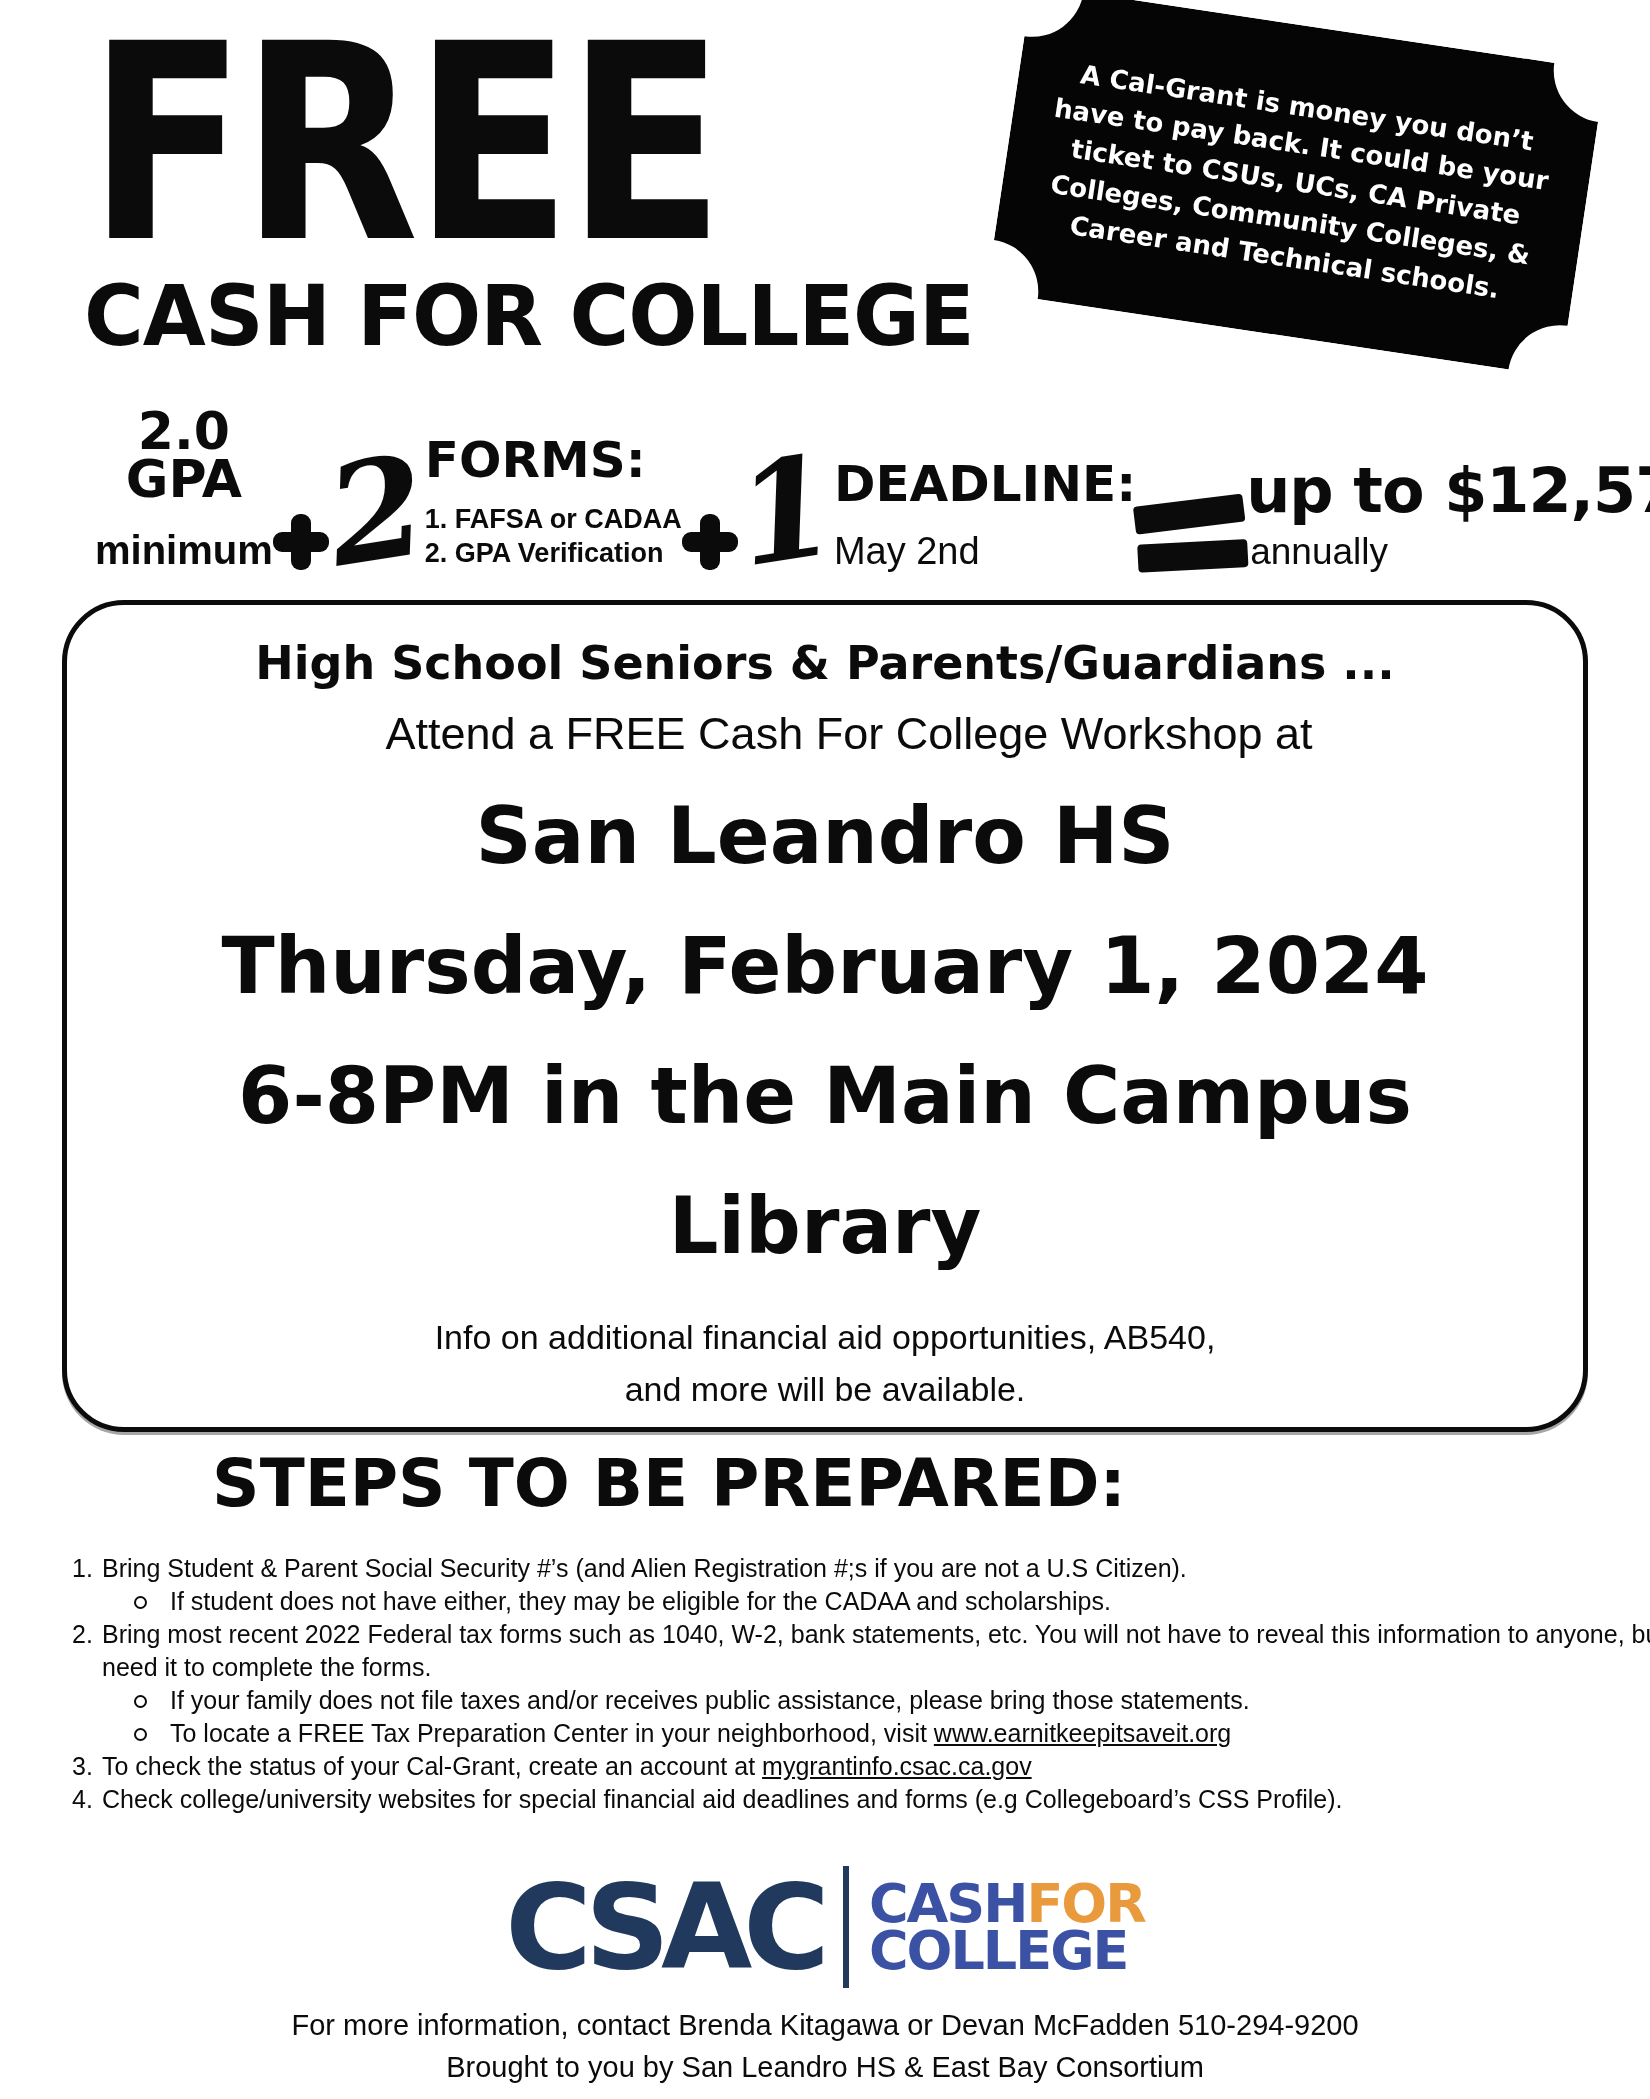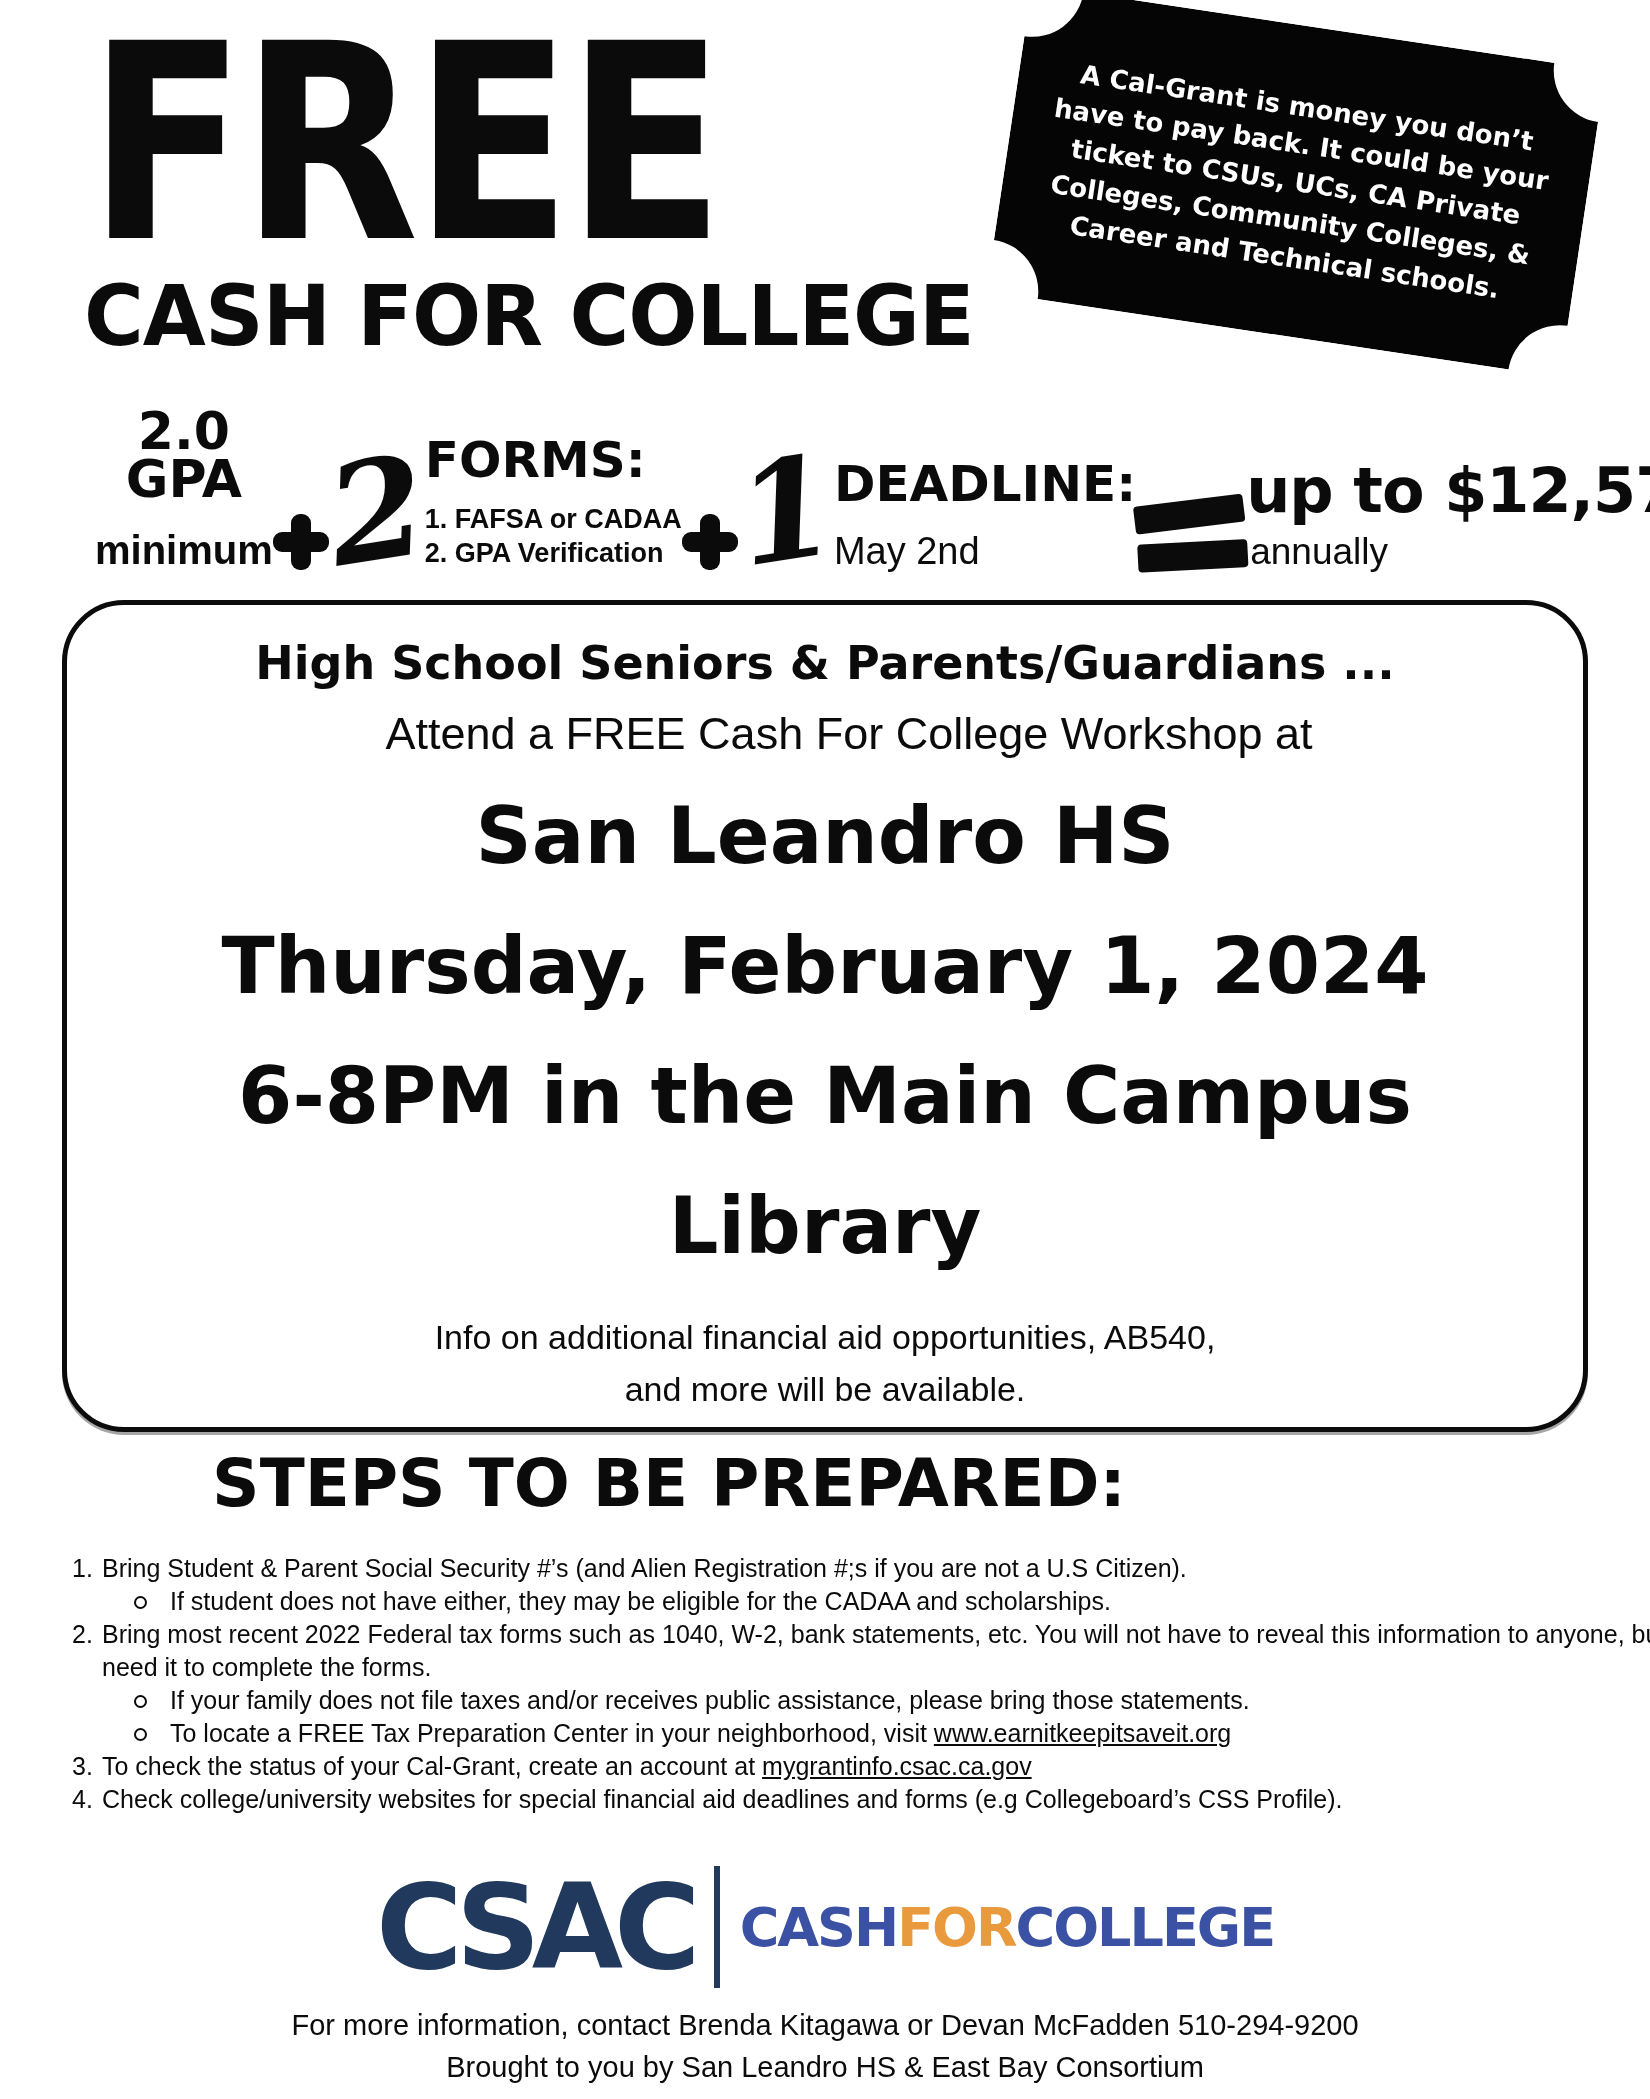--- a/index.html
+++ b/index.html
@@ -94,21 +94,21 @@
   
   .logo{
     position:absolute;left:0;top:1862px;width:1650px;height:130px;
     display:flex;align-items:center;justify-content:center;
   }
   .logo-csac{
     font-size:118px;line-height:118px;letter-spacing:-9px;color:#20395c;
     padding-right:22px;
   }
   .logo-divider{width:6px;height:122px;background:#20395c;}
-  .logo-stack{display:flex;flex-direction:row;align-items:flex-start;padding-left:20px;}
+  .logo-stack{display:flex;flex-direction:column;align-items:flex-start;padding-left:20px;}
   .logo-line{font-size:54px;line-height:47px;letter-spacing:-2px;white-space:nowrap;}
   .c-blue{color:#3b51a3;}
   .c-orange{color:#e89a3c;}
 
   
   .footer{
     position:absolute;left:0;top:2004px;width:1650px;text-align:center;
     font-size:29px;line-height:42px;font-weight:400;
   }
 </style>

